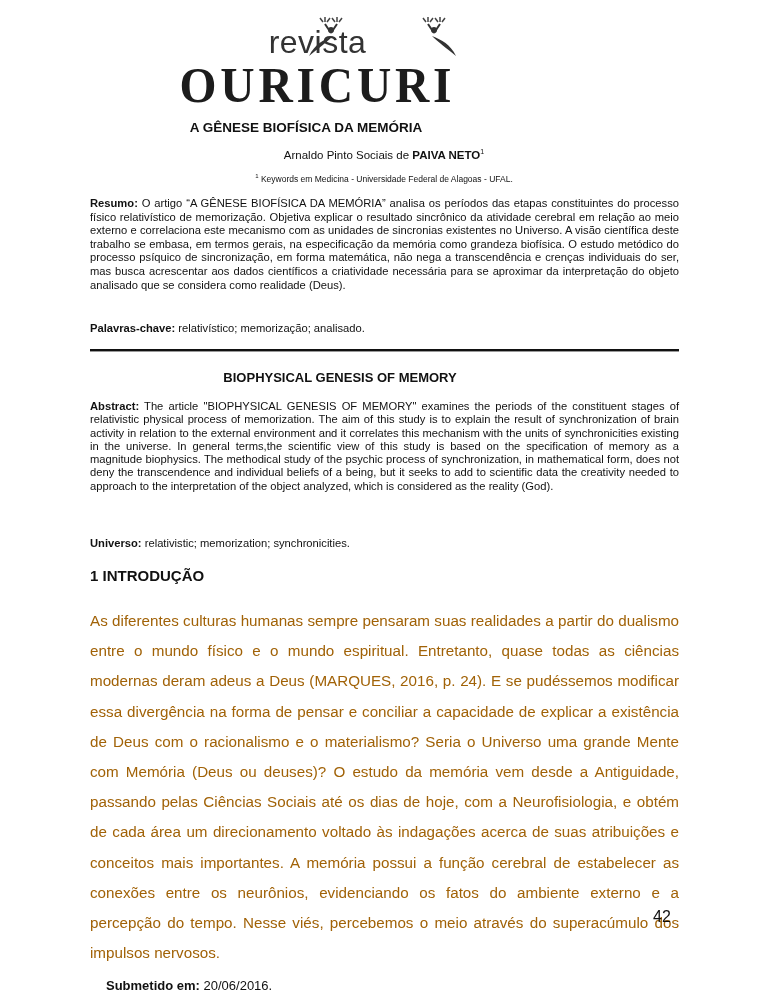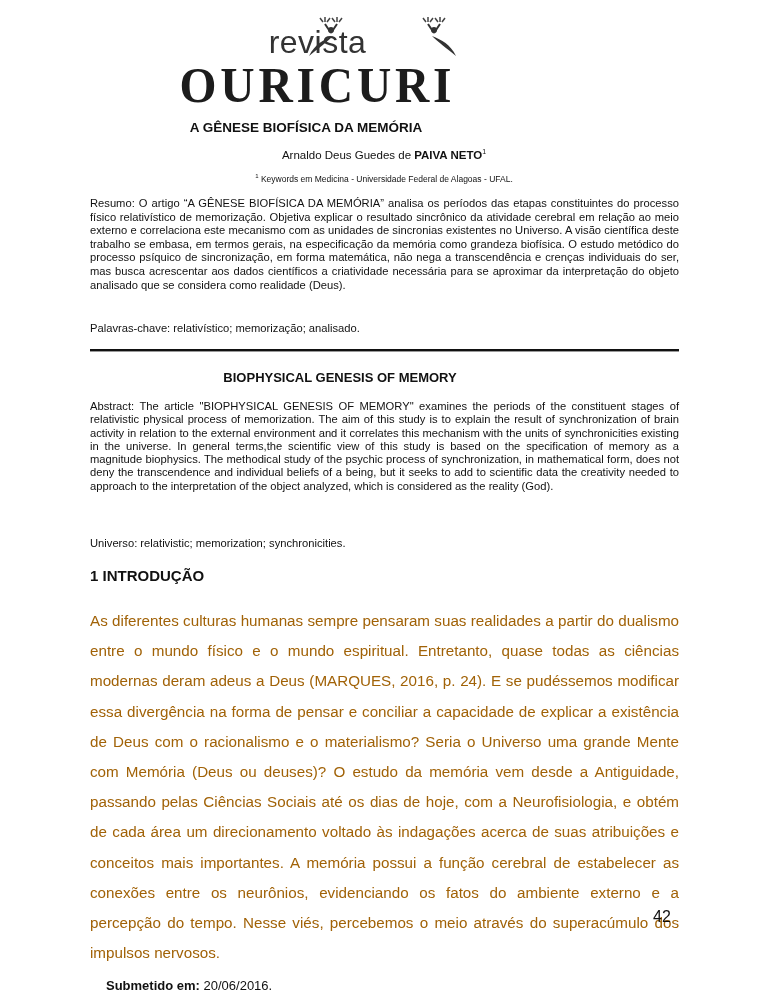--- a/index.html
+++ b/index.html
@@ -30,21 +30,21 @@
       position: absolute; top: 149px; left: 0; width: 768px; text-align: center;
       font-size: 11.5px;
     }
     .author sup { font-size: 7px; vertical-align: super; line-height: 0; }
     .affil {
       position: absolute; top: 174px; left: 0; width: 768px; text-align: center;
       font-size: 8.5px;
     }
     .affil sup { font-size: 6px; line-height: 0; }
     .block { position: absolute; left: 90px; width: 589px; font-size: 11.2px; line-height: 13.6px; text-align: justify; }
-    .block b { font-weight: normal; }
+    .block b { font-weight: bold; }
     .resumo { top: 197px; }
     .palavras { top: 322px; }
     .rule { position: absolute; left: 90px; width: 589px; top: 349px; height: 2px; background: #111; border-bottom: 1px solid #999; }
     .en-title {
       position: absolute; top: 370px; left: 0; width: 680px; text-align: center;
       font-weight: bold; font-size: 13px;
     }
     .abstract { top: 400px; line-height: 13.3px; }
     .keywords { top: 537px; }
     .section {
@@ -75,21 +75,21 @@
       <path d="M14 19 L8 10 M14 19 L20 10" stroke="#333" stroke-width="2"></path>
       <path d="M6 8 l-3 -4 M8 8 l0 -5 M10 8 l3 -4 M18 8 l-3 -4 M20 8 l0 -5 M22 8 l3 -4" stroke="#444" stroke-width="1.5"></path>
     </svg>
   </div>
   <div class="logo-ouricuri">OURICURI</div>
 </div>
 
 <div class="title">A GÊNESE BIOFÍSICA DA MEMÓRIA</div>
 
 <div class="author">
-  <span>Arnaldo Deus Guedes de </span><b>PAIVA NETO</b><sup>1</sup>
+  <span>Arnaldo Pinto Sociais de </span><b>PAIVA NETO</b><sup>1</sup>
 </div>
 
 <div class="affil">
   <sup>1</sup><span> Keywords em Medicina - Universidade Federal de Alagoas - UFAL.</span>
 </div>
 
 <div class="block resumo">
   <b>Resumo:</b><span> O artigo “A GÊNESE BIOFÍSICA DA MEMÓRIA” analisa os períodos das etapas constituintes do processo físico relativístico de memorização. Objetiva explicar o resultado sincrônico da atividade cerebral em relação ao meio externo e correlaciona este mecanismo com as unidades de sincronias existentes no Universo. A visão científica deste trabalho se embasa, em termos gerais, na especificação da memória como grandeza biofísica. O estudo metódico do processo psíquico de sincronização, em forma matemática, não nega a transcendência e crenças individuais do ser, mas busca acrescentar aos dados científicos a criatividade necessária para se aproximar da interpretação do objeto analisado que se considera como realidade (Deus).</span>
 </div>
 

